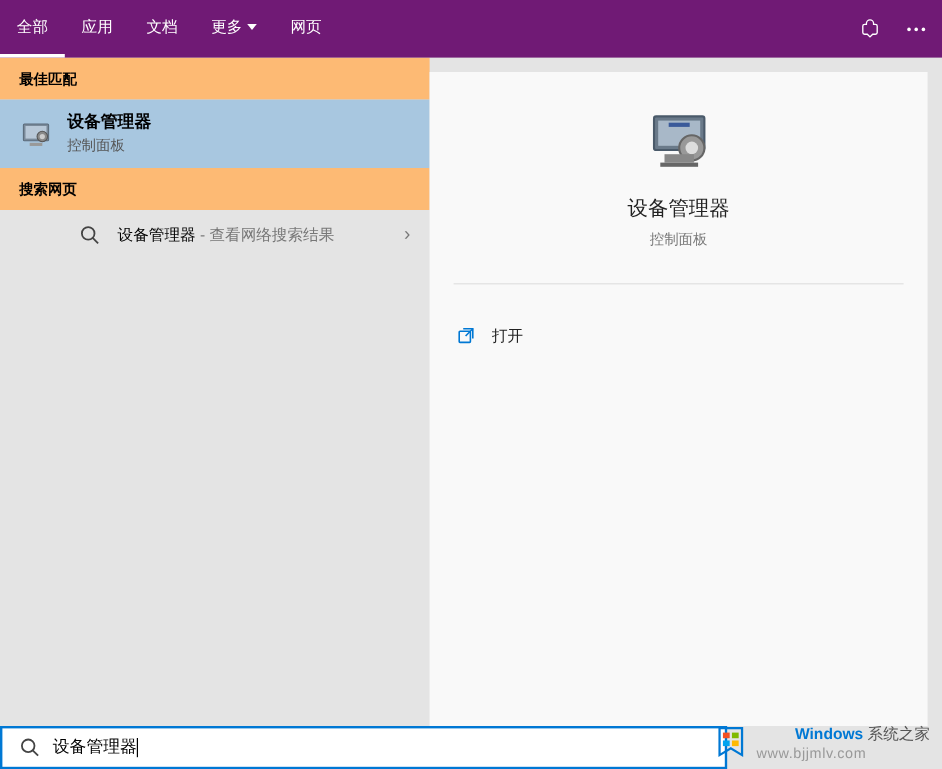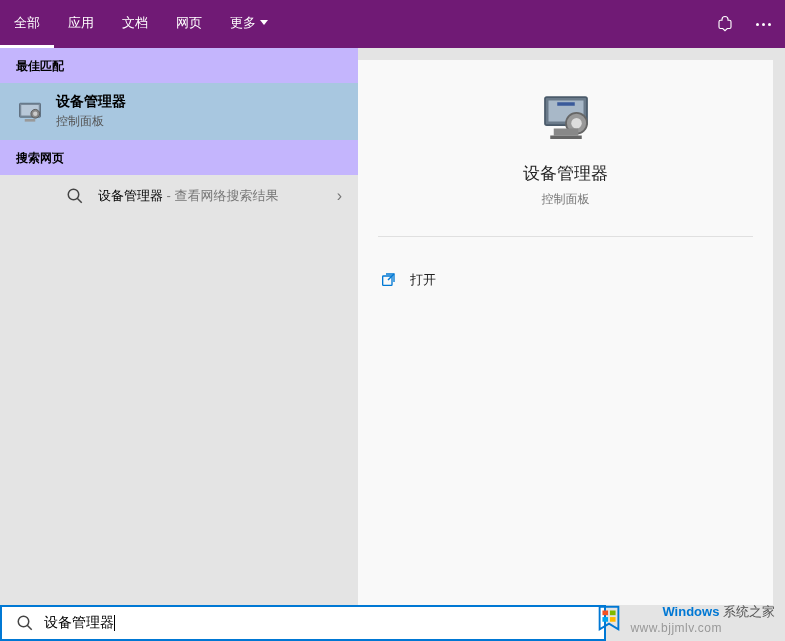--- a/index.html
+++ b/index.html
@@ -13,21 +13,21 @@
     .chevron-down { width: 0; height: 0; border-left: 4px solid transparent; border-right: 4px solid transparent; border-top: 5px solid #fff; }
     .header-right { position: absolute; right: 12px; display: flex; align-items: center; gap: 18px; }
     .header-icon { color: #fff; cursor: pointer; width: 20px; height: 20px; display: flex; align-items: center; justify-content: center; }
     .dots { display: flex; gap: 3px; }
     .dot { width: 3px; height: 3px; background: #fff; border-radius: 50%; }
     
     .body { display: flex; height: calc(100% - 48px - 36px); }
     .left-panel { width: 358px; background: #e4e4e4; }
     .right-panel { flex: 1; background: #f9f9f9; margin: 12px 12px 0 0; }
     
-    .section-header { background: #c4b5fd; color: #000; font-size: 12px; font-weight: 600; padding: 10px 16px 8px; }
+    .section-header { background: #fdba74; color: #000; font-size: 12px; font-weight: 600; padding: 10px 16px 8px; }
     
     .result-item { display: flex; align-items: center; padding: 10px 16px; cursor: pointer; }
     .result-item.selected { background: #a8c7e0; }
     .result-icon { width: 28px; height: 28px; margin-right: 12px; display: flex; align-items: center; justify-content: center; }
     .result-text { flex: 1; }
     .result-title { font-size: 14px; color: #000; font-weight: 600; }
     .result-subtitle { font-size: 12px; color: #555; margin-top: 2px; }
     
     .web-result { display: flex; align-items: center; padding: 12px 16px; cursor: pointer; margin-left: 48px; }
     .search-icon-small { width: 18px; height: 18px; margin-right: 14px; margin-left: 2px; }
@@ -62,27 +62,27 @@
   <div class="tabs">
     <div class="tab active">
         <span>全部</span>
       </div>
     <div class="tab">
         <span>应用</span>
       </div>
     <div class="tab">
         <span>文档</span>
       </div>
-    <div class="tab">
-        <span>网页</span>
-      </div>
     <div class="tab tab-more">
       <span>更多</span>
       <span class="chevron-down"></span>
     </div>
+    <div class="tab">
+        <span>网页</span>
+      </div>
   </div>
   <div class="header-right">
     <div class="header-icon">
       <svg width="18" height="18" viewBox="0 0 24 24" fill="none" stroke="#fff" stroke-width="1.5">
           <path d="M12 2a4 4 0 0 0-4 4v1H6a2 2 0 0 0-2 2v7a2 2 0 0 0 2 2h3l3 3 3-3h3a2 2 0 0 0 2-2V9a2 2 0 0 0-2-2h-2V6a4 4 0 0 0-4-4z"></path>
         </svg>
     </div>
     <div class="header-icon">
       <div class="dots">
           <div class="dot"></div>

